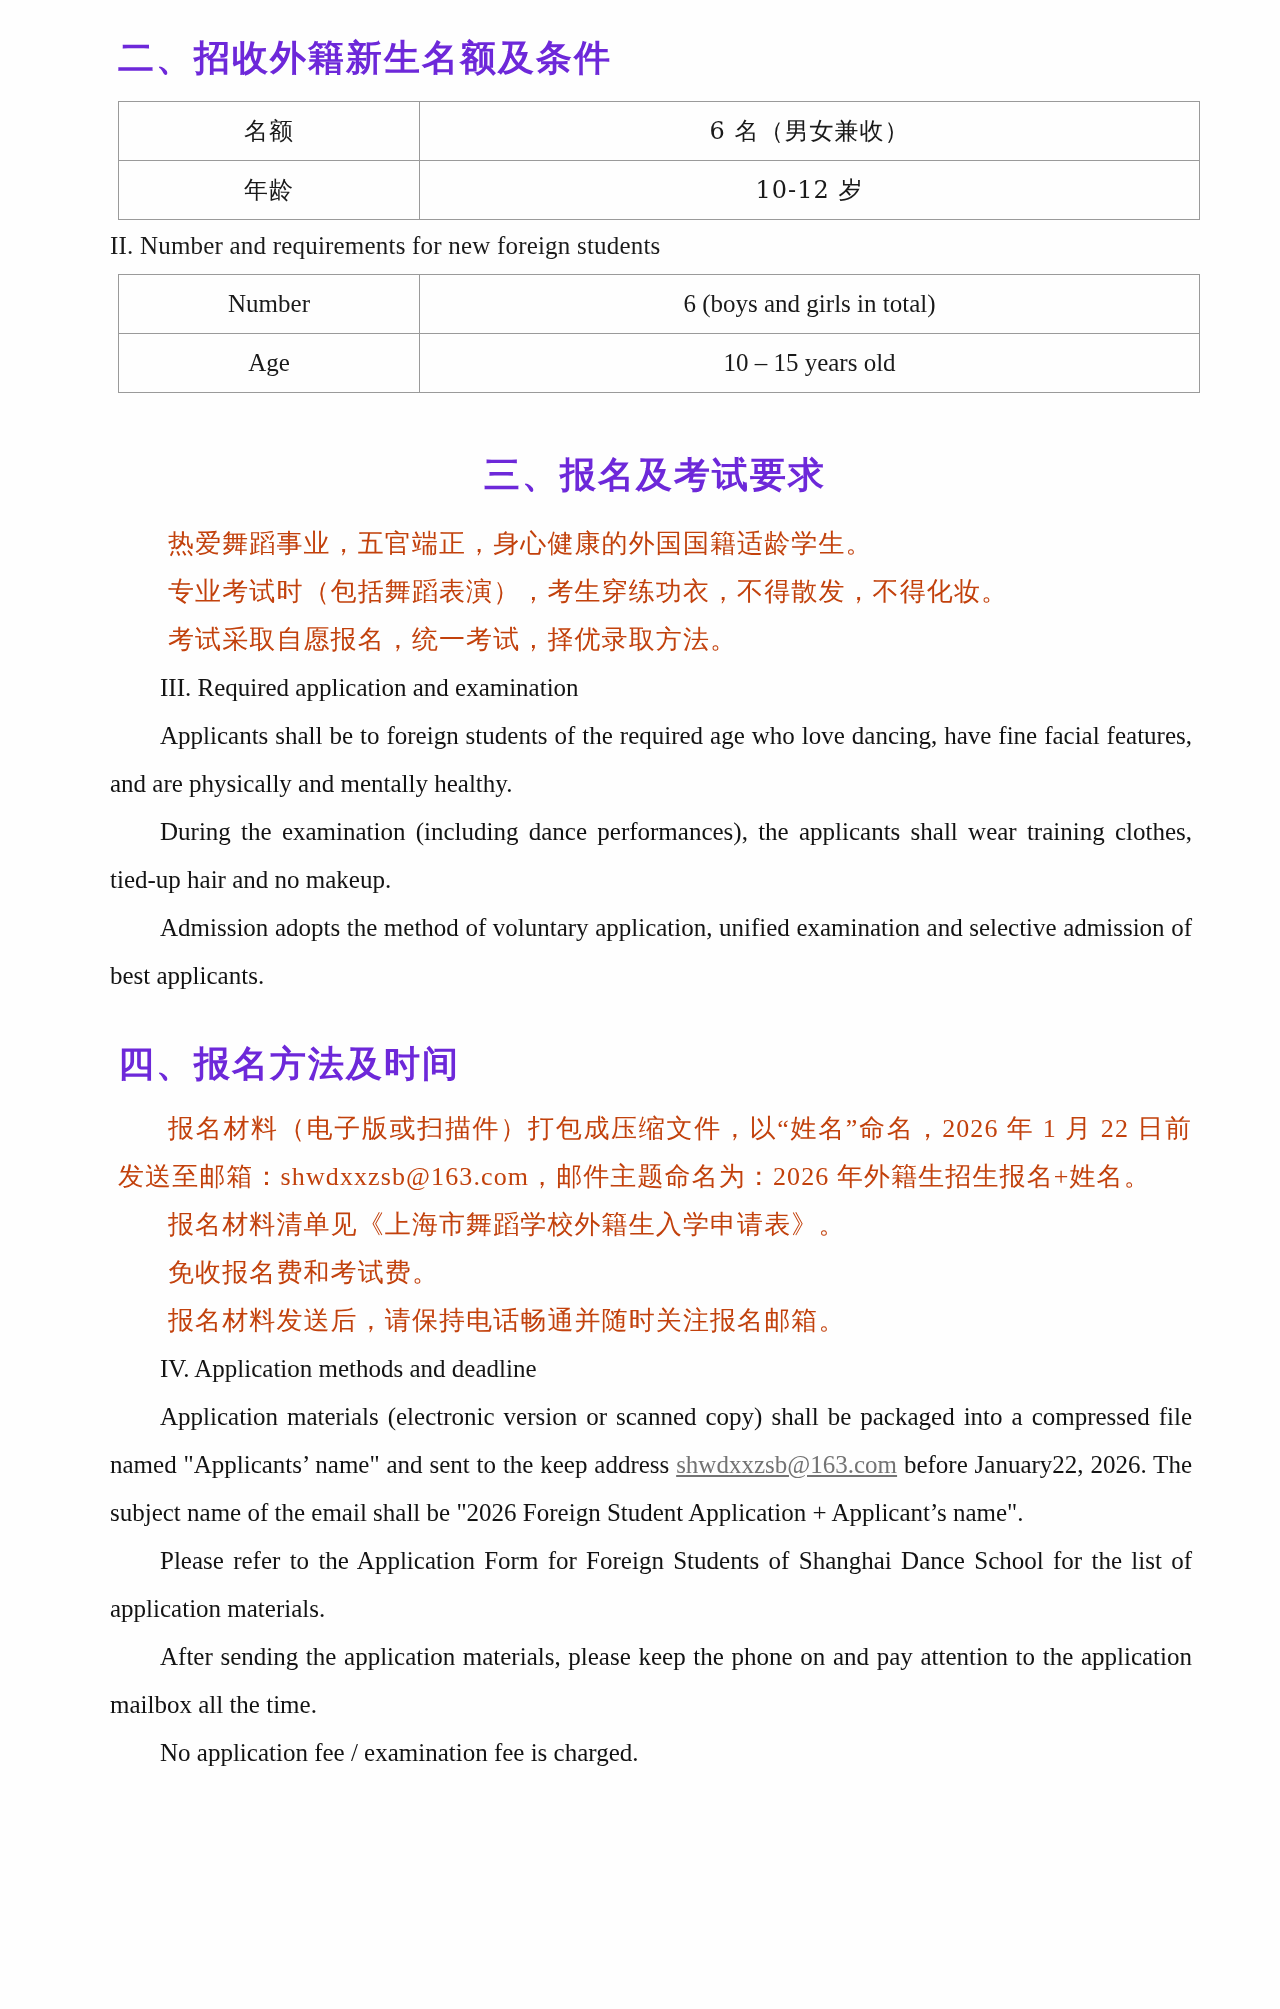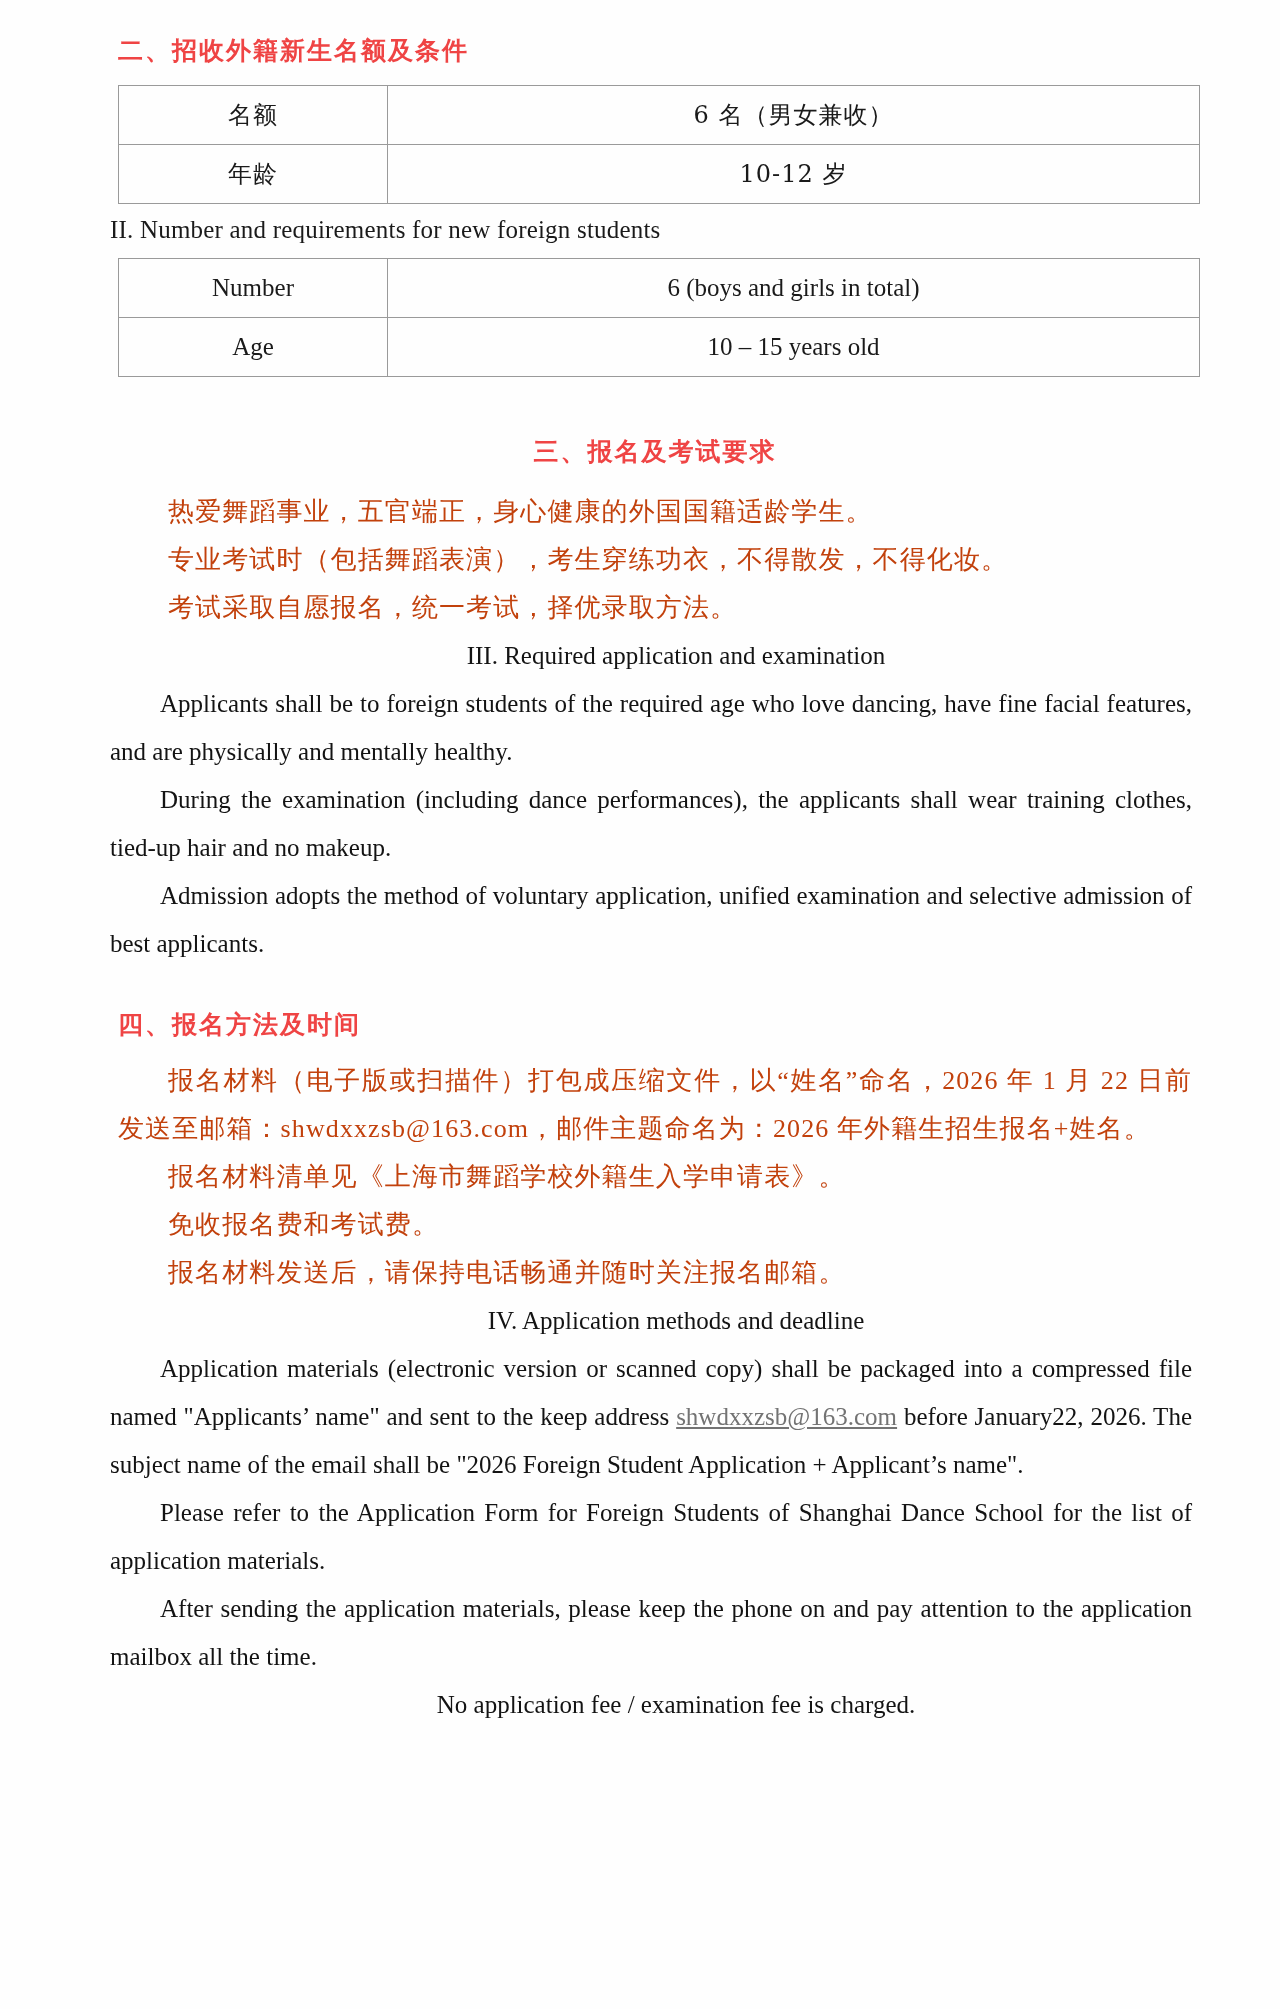--- a/index.html
+++ b/index.html
@@ -19,24 +19,24 @@
     width: 1280px;
     height: 2009px;
     box-sizing: border-box;
     padding: 34px 88px 0 110px;
     background: #fefefe;
   }
 
   
   .cn-heading {
     font-family: "DejaVu Serif", "Liberation Serif", serif;
-    font-size: 25px;
+    font-size: 36px;
     font-weight: 700;
     letter-spacing: 2px;
-    color: #ef4444;
+    color: #6d28d9;
     margin: 0 0 18px 8px;
   }
   .cn-heading.sec3 { margin-top: 58px; margin-bottom: 20px; text-align: center; }
   .cn-heading.sec4 { margin-top: 40px; margin-bottom: 16px; }
 
   .en-subheading {
     font-size: 25px;
     margin: 12px 0 14px 0;
     letter-spacing: .2px;
   }
@@ -47,21 +47,21 @@
     width: 1082px;
     margin: 4px 0 0 8px;
     table-layout: fixed;
   }
   table.info td {
     border: 1px solid #9a9a9a;
     height: 46px;
     text-align: center;
     vertical-align: middle;
     font-size: 24px;
-    padding: 6px 4px;
+    padding: 6px 20px;
     margin-left: 43px;
   }
   table.info td.label { width: 260px; }
   table.cn td { font-family: "DejaVu Serif", "Liberation Serif", serif; letter-spacing: 1px;}
   table.en td { font-size: 25px; }
 
   
   .cn-para {
     font-family: Liberation Serif, serif;
     font-size: 26px;
@@ -77,21 +77,21 @@
     text-justify: inter-ideograph;
   }
   .en-para {
     font-size: 25px;
     line-height: 48px;
     margin: 0;
     text-indent: 50px;
     text-align: justify;
     color: #131313;
   }
-  .en-para.flat { text-align: center; }
+  .en-para.flat { text-align: left; }
 
   .email-link {
     text-decoration: underline;
     color: #737373;
   }
   .nowrap { white-space: nowrap; }
 </style>
 </head>
 <body>
 

